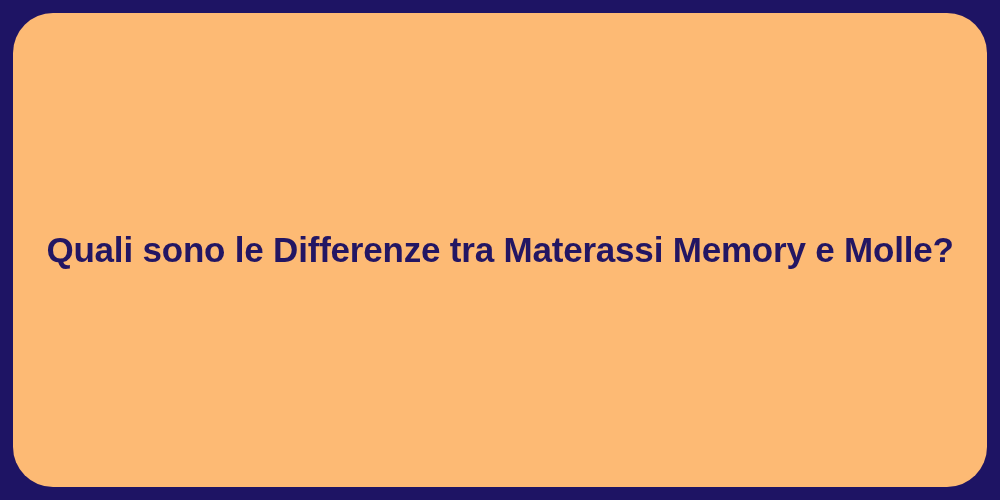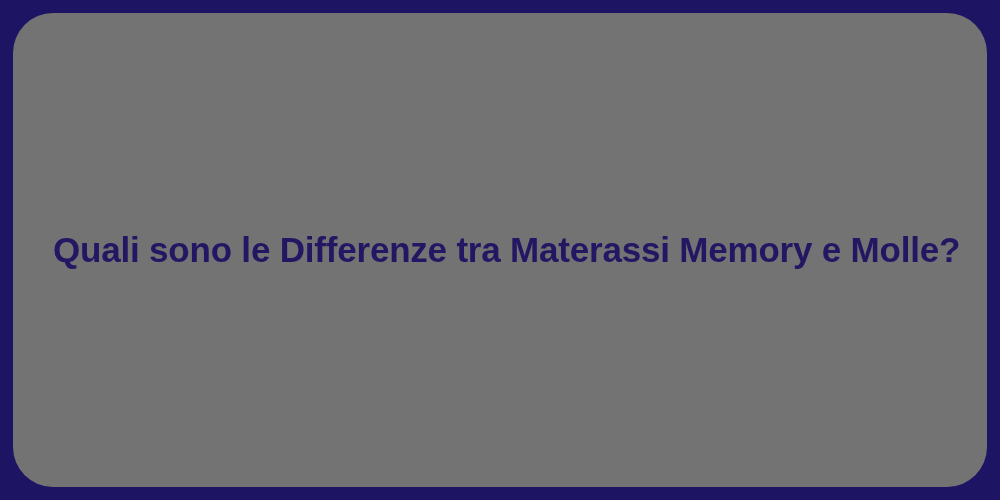--- a/index.html
+++ b/index.html
@@ -24,24 +24,25 @@
     align-items: center;
     justify-content: center;
   }
 
   .panel {
     position: absolute;
     left: 13px;
     top: 13px;
     right: 13px;
     bottom: 13px;
-    background: #737373;
+    background: #fdba74;
     border-radius: 40px;
     display: flex;
     align-items: center;
+    justify-content: center;
     overflow: hidden;
   }
 
   .headline {
     margin: 0;
     padding: 0 40px;
     font-family: "Liberation Sans", sans-serif;
     font-size: 35px;
     font-weight: 700;
     letter-spacing: -0.2px;

